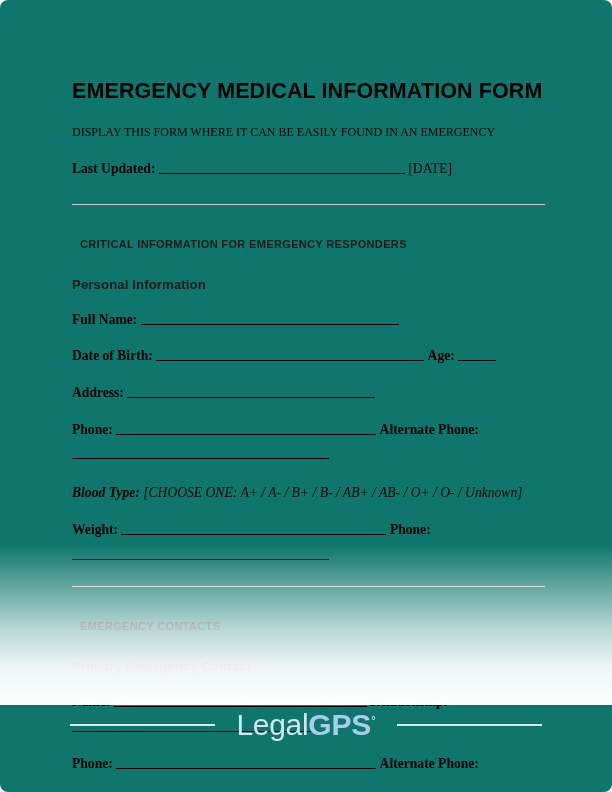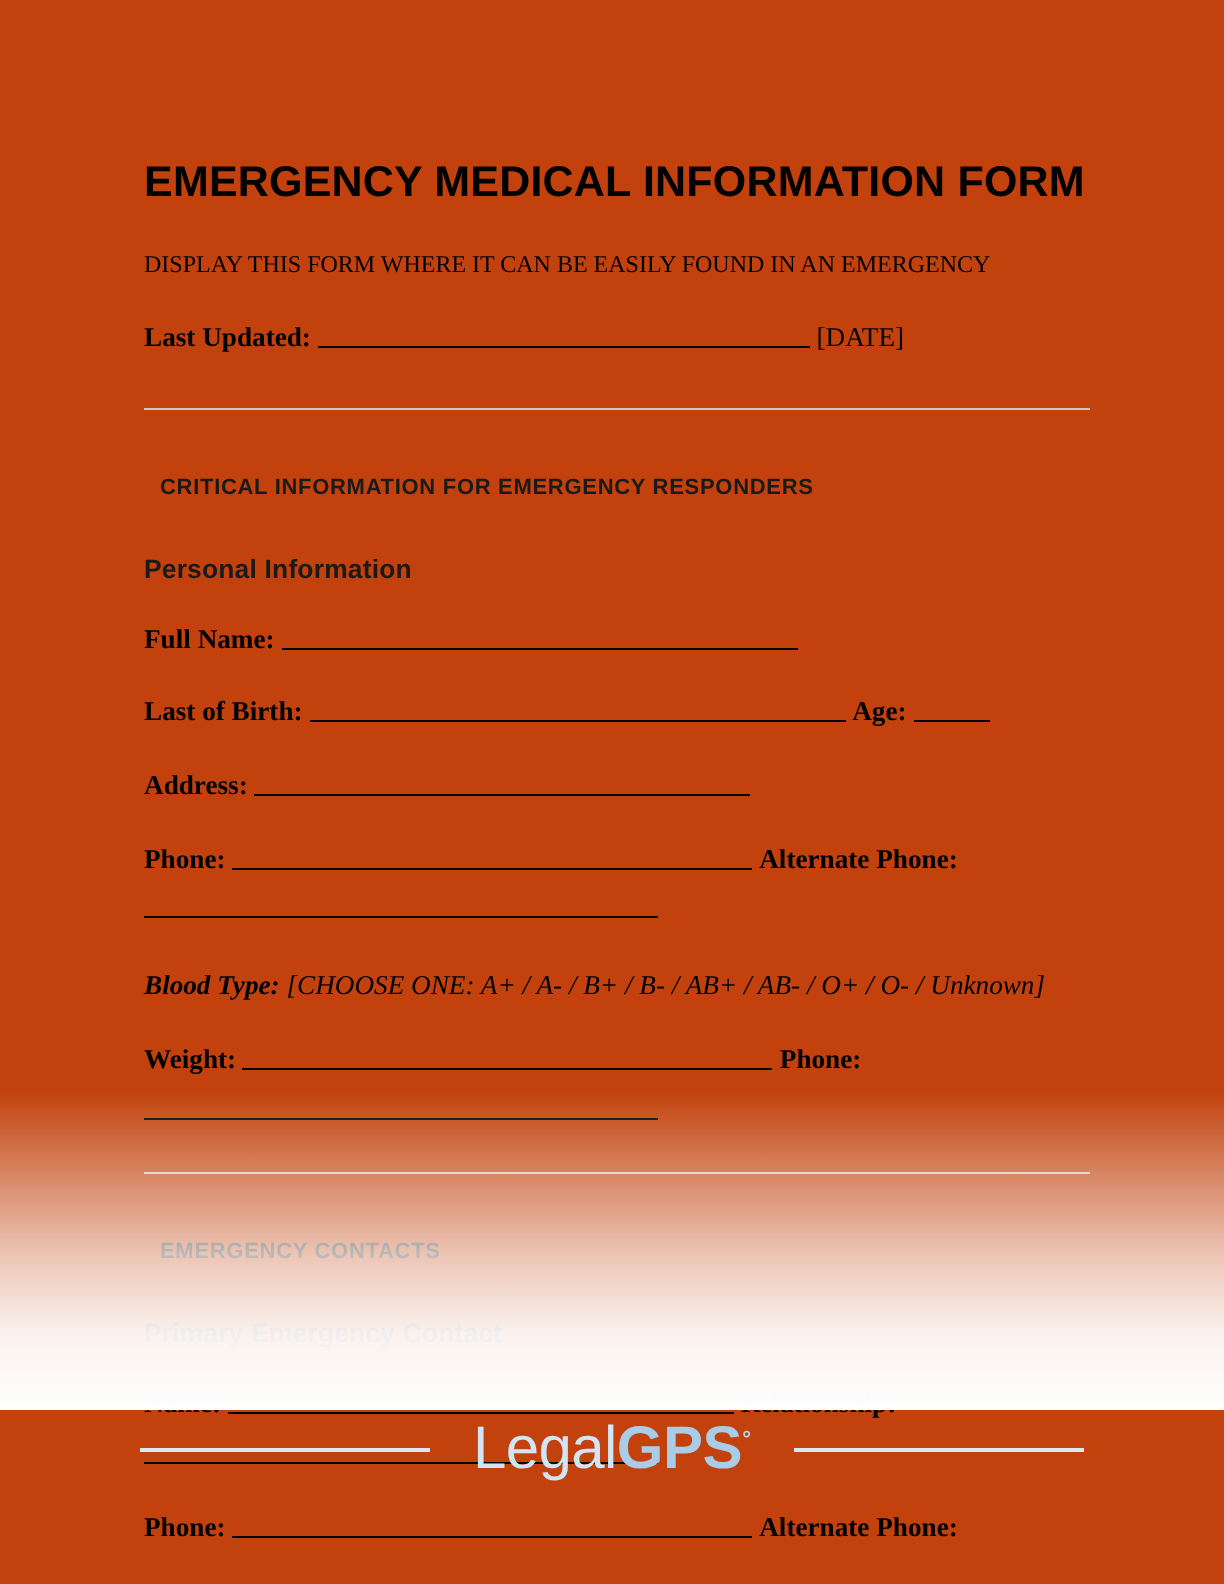--- a/index.html
+++ b/index.html
@@ -4,23 +4,24 @@
 <style>
   html, body {
     margin: 0;
     padding: 0;
     background: #ffffff;
   }
   .page {
     position: relative;
     width: 612px;
     height: 792px;
-    background: #c2410c;
+    background: #0f766e;
     overflow: hidden;
     font-family: "Liberation Serif", serif;
+    border-radius: 8px;
   }
   .content {
     position: absolute;
     left: 72px;
     top: 0;
     width: 473px;
   }
 
   
   .doc-title {
@@ -180,21 +181,21 @@
     <h2 class="section-heading">CRITICAL INFORMATION FOR EMERGENCY RESPONDERS</h2>
 
     <h3 class="sub-heading">Personal Information</h3>
 
     <p class="form-row">
       <span class="lbl">Full Name:</span>
       <span class="ul" style="width:258px;"></span>
     </p>
 
     <p class="form-row">
-      <span class="lbl">Last of Birth:</span>
+      <span class="lbl">Date of Birth:</span>
       <span class="ul" style="width:268px;"></span>
       <span class="lbl">Age:</span>
       <span class="ul" style="width:38px;"></span>
     </p>
 
     <p class="form-row">
       <span class="lbl">Address:</span>
       <span class="ul" style="width:248px;"></span>
     </p>
 

